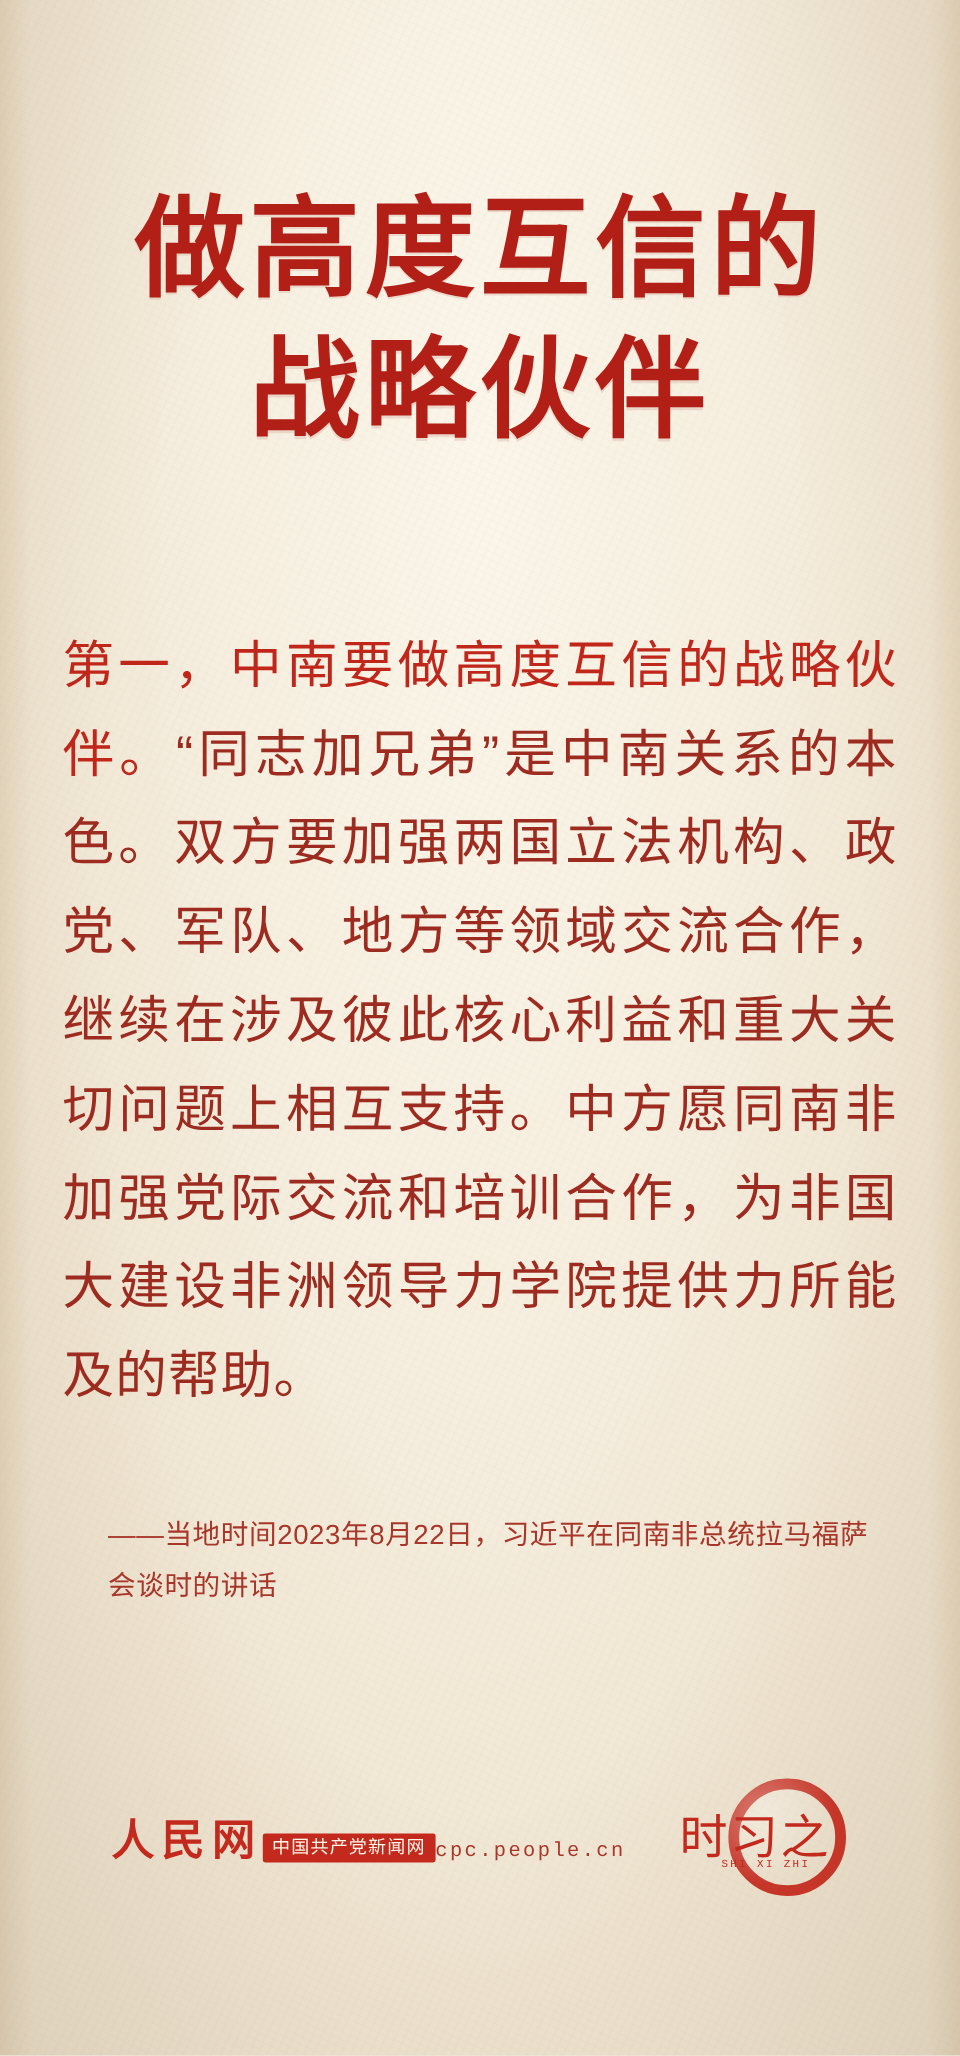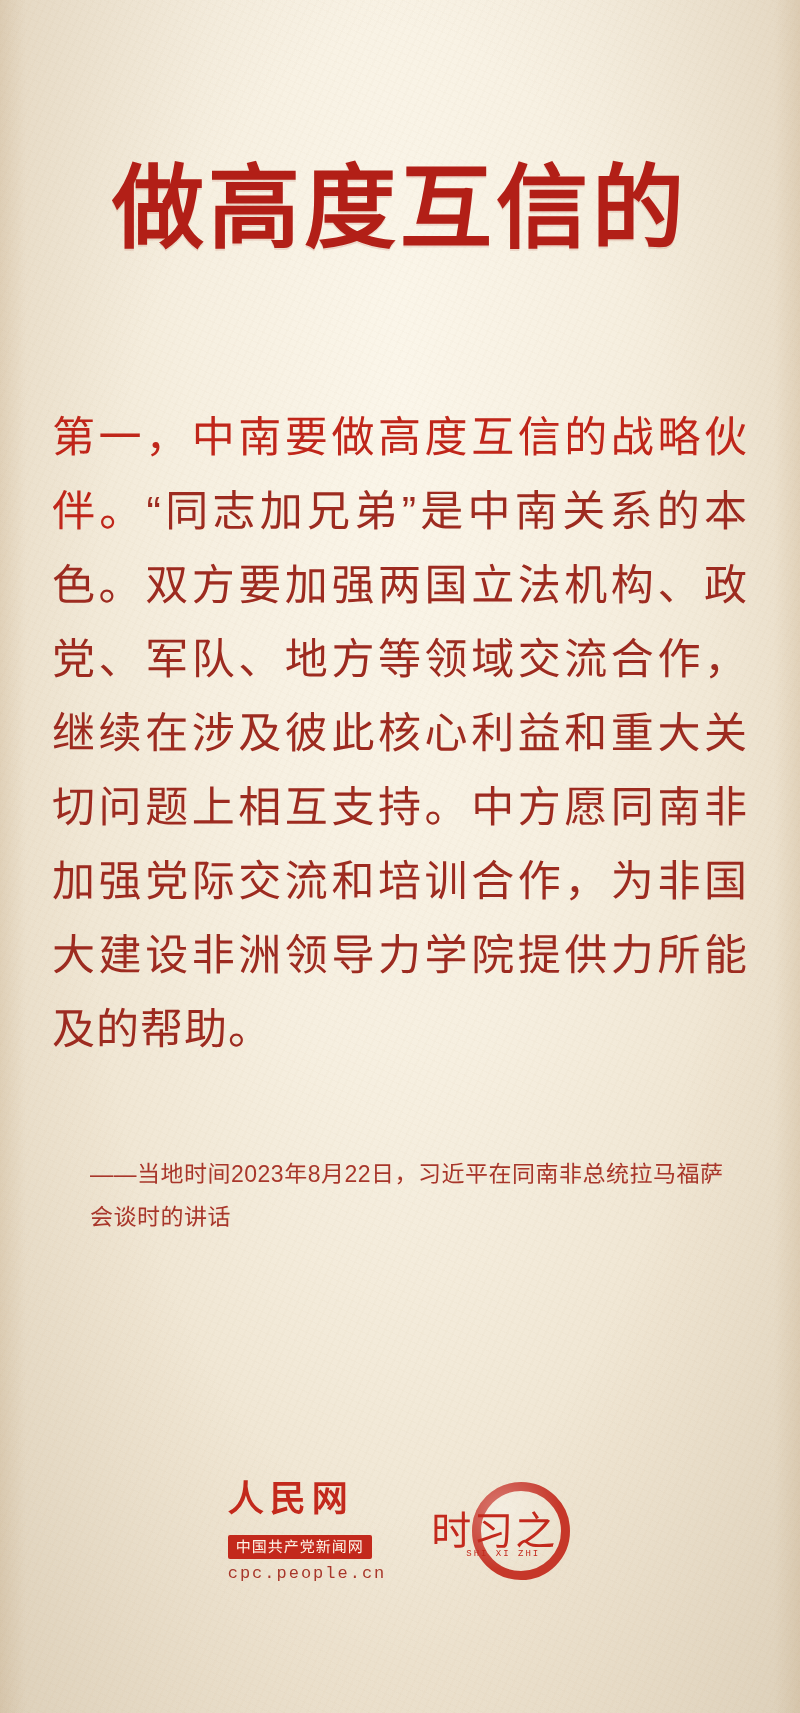--- a/index.html
+++ b/index.html
@@ -76,42 +76,42 @@
     line-height: 1.72;
     letter-spacing: 1px;
     text-align: justify;
     text-justify: inter-ideograph;
     font-weight: 400;
   }
   .body-text .lead {
     color: #c0261a;
   }
   .source {
-    margin-top: 43px;
+    margin-top: 30px;
     color: #a8362a;
     font-size: 23px;
     line-height: 1.85;
     letter-spacing: .5px;
     text-indent: 0;
     padding-left: 38px;
     padding-right: 10px;
   }
 
   .footer {
     margin-top: auto;
     margin-bottom: 130px;
     display: flex;
     align-items: center;
     justify-content: center;
     gap: 36px;
   }
   .brand-people {
     display: flex;
-    flex-direction: column;
-    align-items: flex-start;
+    flex-direction: row;
+    align-items: flex-end;
     line-height: 1;
   }
   .brand-people .cn {
     color: #c3291c;
     font-size: 36px;
     font-weight: 700;
     letter-spacing: 6px;
     display: flex;
     align-items: center;
     gap: 4px;
@@ -188,20 +188,21 @@
 <div class="poster">
   <div class="texture"></div>
   <div class="band-left"></div>
   <div class="band-right"></div>
   <div class="vignette"></div>
 
   <div class="content">
 
     <h1 class="title">
       <span class="line">做高度互信的</span>
+      <span class="line">战略伙伴</span>
     </h1>
 
     <p class="body-text">
       <span class="lead">第一，中南要做高度互信的战略伙伴。</span><span>“同志加兄弟”是中南关系的本色。双方要加强两国立法机构、政党、军队、地方等领域交流合作，继续在涉及彼此核心利益和重大关切问题上相互支持。中方愿同南非加强党际交流和培训合作，为非国大建设非洲领导力学院提供力所能及的帮助。</span>
     </p>
 
     <p class="source">——当地时间2023年8月22日，习近平在同南非总统拉马福萨会谈时的讲话</p>
 
     <div class="footer">
 

